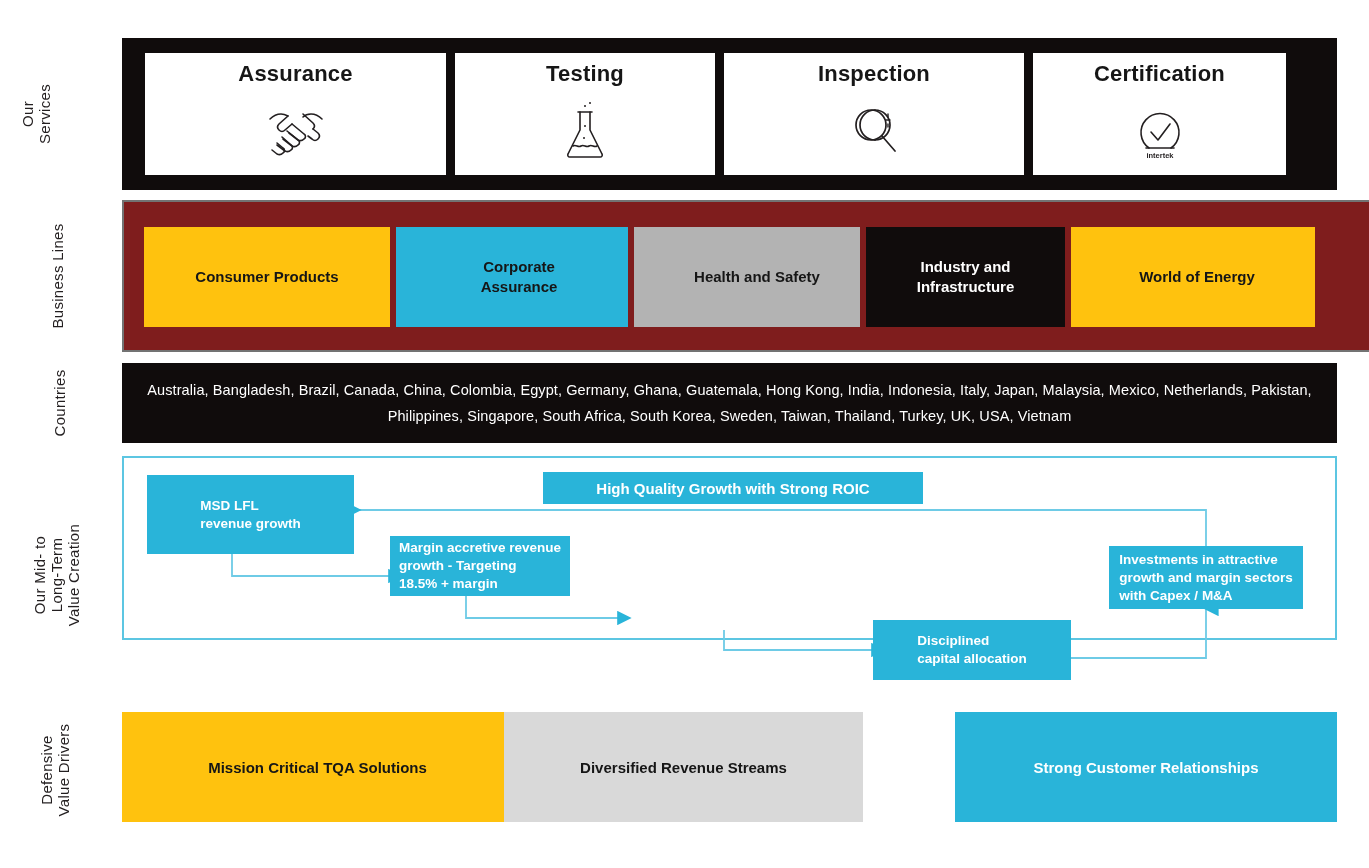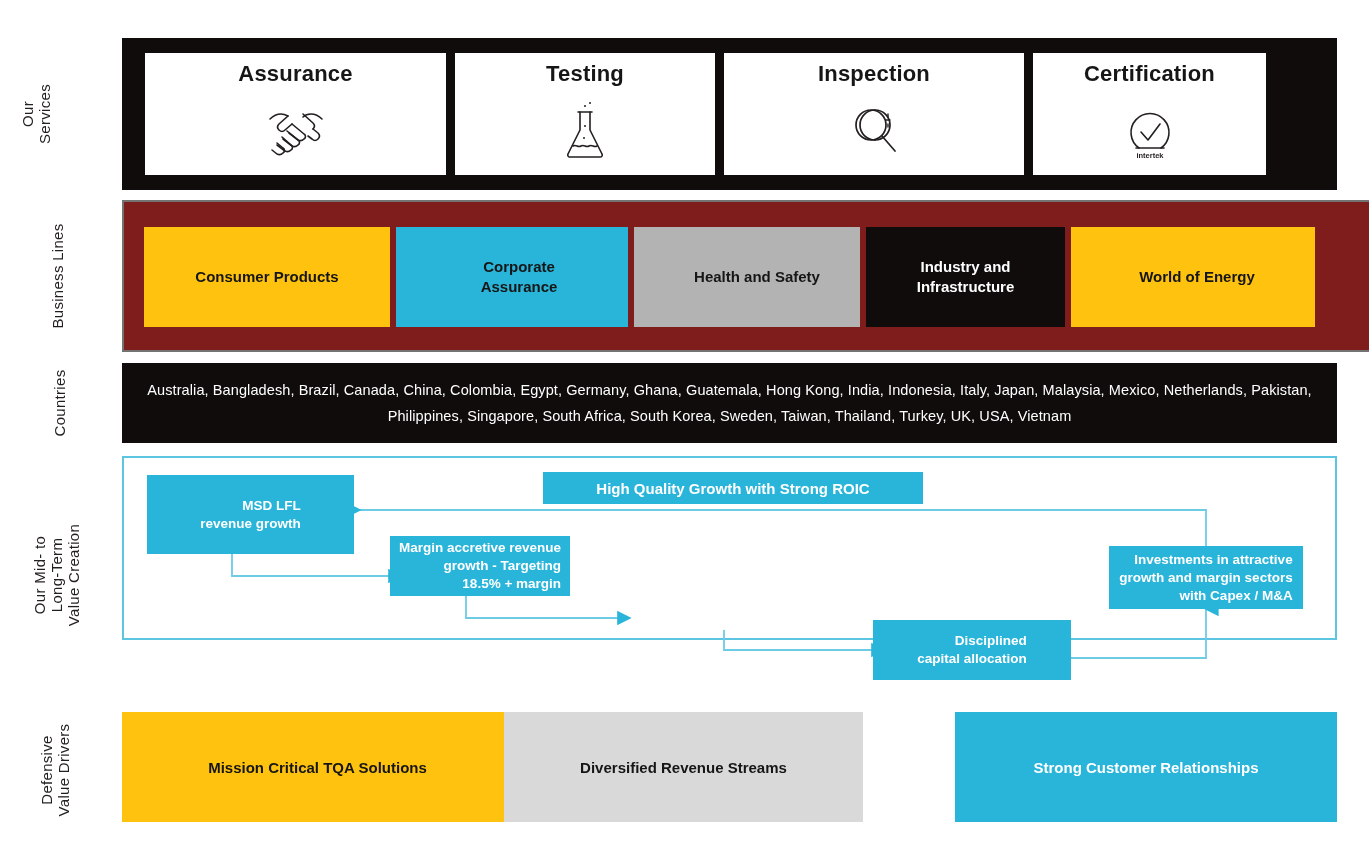--- a/index.html
+++ b/index.html
@@ -69,21 +69,21 @@
   }
 
   
   #vc-frame{
     position:absolute;left:122px;top:456px;width:1215px;height:184px;
     background:#ffffff;border:2px solid #5cc6e2;box-sizing:border-box;
   }
   .vc-box{
     position:absolute;background:#29b4d9;color:#ffffff;
     display:flex;align-items:center;justify-content:center;
-    text-align:right;box-sizing:border-box;padding:2px 6px;
+    text-align:left;box-sizing:border-box;padding:2px 6px;
     font-size:13.5px;font-weight:bold;line-height:18px;
   }
   #vc-banner{
     position:absolute;background:#29b4d9;color:#ffffff;
     display:flex;align-items:center;justify-content:center;
     font-size:15px;font-weight:bold;
   }
   #vc-svg{position:absolute;left:0;top:0;width:1215px;height:236px;overflow:visible;}
 
   
@@ -142,21 +142,21 @@
         <svg width="58" height="58" viewBox="0 0 58 58" fill="none" stroke="#231f20" stroke-width="1.7" stroke-linecap="round">
           <path d="M30 8a15 15 0 1 0 0 30"></path>
           <path d="M30 8a15 15 0 0 1 0 30"></path>
           <circle cx="26" cy="23" r="15"></circle>
           <path d="M37 34l13 15"></path>
           <path d="M41 18h4M43 12v3M43 22v3" stroke-width="1.4"></path>
         </svg>
       </div>
     </div>
 
-    <div class="service-card" style="left:911px;width:233px;text-align:center;">
+    <div class="service-card" style="left:911px;width:253px;text-align:center;">
       <div class="service-title">Certification</div>
       <div class="service-icon">
         <svg width="62" height="62" viewBox="0 0 62 62" fill="none" stroke="#231f20" stroke-width="1.6" stroke-linecap="round" stroke-linejoin="round">
           <path d="M20 48a19 19 0 1 1 22 0"></path>
           <path d="M22 32l7 8 12-16"></path>
           <path d="M17 48h28"></path>
           <text x="31" y="58" font-family="Liberation Sans, sans-serif" font-size="7.5" font-weight="bold" fill="#231f20" stroke="none" text-anchor="middle">intertek</text>
         </svg>
       </div>
     </div>

